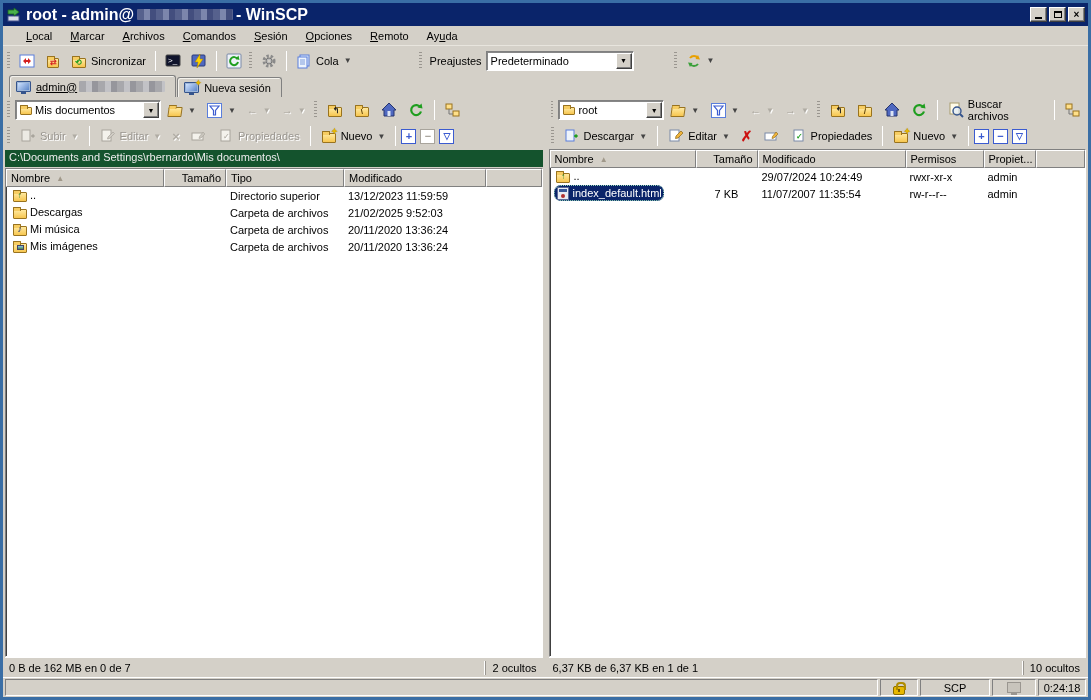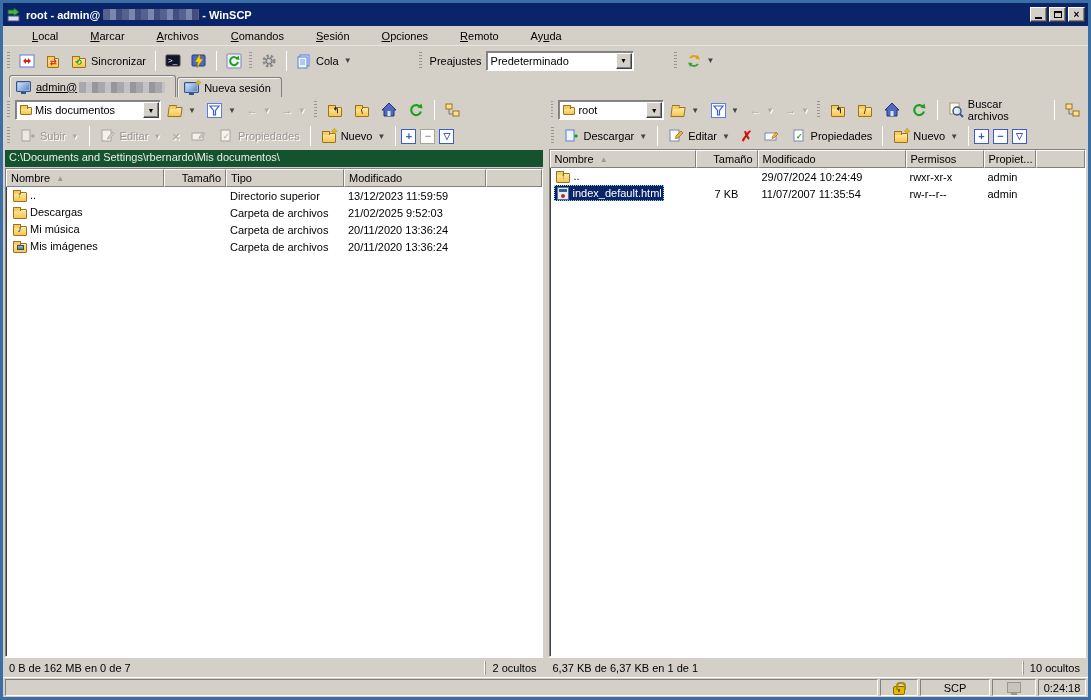--- a/index.html
+++ b/index.html
@@ -1,32 +1,32 @@
 <!DOCTYPE html>
 <html><head>
 <meta charset="utf-8">
 <style>
   * { margin:0; padding:0; box-sizing:border-box; font-family:"Liberation Sans", sans-serif; }
   html,body { width:1091px; height:700px; overflow:hidden; background:#d4d0c8; }
   .frame { width:1091px; height:700px; border:3px solid #3a6ea5; background:#d4d0c8; display:flex; flex-direction:column; }
 
   
   .titlebar { height:23px; background:#0a246a; display:flex; align-items:center; padding:0 3px; flex:0 0 auto; }
-  .titlebar .ttl { color:#fff; font-size:11px; font-weight:bold; margin-left:4px; display:flex; align-items:center; gap:3px; }
+  .titlebar .ttl { color:#fff; font-size:16px; font-weight:bold; margin-left:4px; display:flex; align-items:center; gap:3px; }
   .winbtns { margin-left:auto; display:flex; gap:2px; }
   .winbtn { width:17px; height:15px; background:#d4d0c8; border:1px solid; border-color:#fff #404040 #404040 #fff; box-shadow:inset -1px -1px 0 #808080; display:flex; align-items:center; justify-content:center; font-size:10px; font-weight:bold; color:#000; }
   .glyph-min { width:7px; height:2px; background:#000; margin-top:7px; }
   .glyph-max { width:8px; height:7px; border:1px solid #000; border-top:2px solid #000; }
   .redact-t { display:inline-block; width:96px; height:11px; border-radius:1px;
     background:repeating-linear-gradient(90deg,#56618d 0 7px,#7c86ac 7px 13px,#434e7e 13px 19px); }
   .redact-g { display:inline-block; width:86px; height:11px; border-radius:1px;
     background:repeating-linear-gradient(90deg,#a8a8ac 0 7px,#c2c2c6 7px 13px,#96969c 13px 19px); }
 
   
-  .menubar { height:20px; display:flex; align-items:center; padding-left:22px; gap:18px; border-bottom:1px solid #e8e5de; flex:0 0 auto; }
+  .menubar { height:20px; display:flex; align-items:center; padding-left:16px; gap:4px; border-bottom:1px solid #e8e5de; flex:0 0 auto; }
   .menuitem { font-size:11px; padding:2px 7px; color:#000; cursor:default; }
 
   
   .tb { display:flex; align-items:center; flex:0 0 auto; }
   .maintoolbar { height:29px; padding-left:2px; }
   .grip { width:3px; height:18px; margin:0 4px 0 2px; background:repeating-linear-gradient(to bottom,#9a9690 0 1px,transparent 1px 3px); }
   .sep { width:1px; height:20px; background:#9a9690; border-right:1px solid #fff; margin:0 4px; }
   .tbtn { display:flex; align-items:center; gap:4px; padding:2px 4px; font-size:11px; color:#000; border:1px solid transparent; }
   .tbtn.dis { color:#9a9690; text-shadow:1px 1px 0 #fff; }
   .dd { font-size:8px; color:#444; margin-left:1px; }
@@ -64,21 +64,21 @@
   .listbox { flex:1 1 auto; border:1px solid; border-color:#808080 #fff #fff #808080; box-shadow:inset 1px 1px 0 #404040; background:#fff; display:flex; flex-direction:column; min-height:0; overflow:hidden; }
   .lhead { display:flex; flex:0 0 18px; background:#d4d0c8; font-size:11px; }
   .hcell { display:flex; align-items:center; padding:0 4px; border:1px solid; border-color:#fff #808080 #808080 #fff; height:18px; overflow:hidden; white-space:nowrap; }
   .hcell.num { justify-content:flex-end; }
   .sortarw { color:#a0988a; font-size:8px; margin-left:6px; }
   .lrows { flex:1 1 auto; overflow:hidden; }
   .row { display:flex; height:17px; align-items:center; font-size:11px; color:#000; }
   .cell { padding:0 4px; white-space:nowrap; overflow:hidden; flex:0 0 auto; }
   .cell.num { text-align:center; }
   .namewrap { display:inline-flex; align-items:center; gap:3px; padding:0 2px; height:16px; }
-  .namewrap.sel { background:#0a246a; color:#fff; outline:1px dotted #9db; outline-offset:-1px; }
+  .namewrap.sel { background:#0a246a; color:#fff; outline:1px dotted #9db; outline-offset:-1px;border-radius:7px; }
 
   
   .pstatusrow { flex:0 0 20px; display:flex; padding:0 2px; gap:6px; }
   .pstatus { flex:1 1 0; display:flex; align-items:center; font-size:11px; border-top:1px solid #fff; }
   .pstatus .lefttext { padding:0 4px; }
   .pstatus .righttext { margin-left:auto; padding:0 6px; border-left:1px solid #9a9690; box-shadow:-1px 0 0 #fff; height:14px; display:flex; align-items:center; }
 
   
   .footer { flex:0 0 20px; display:flex; align-items:center; padding:1px 2px; gap:2px; border-top:1px solid #fff; }
   .fcell { height:17px; border:1px solid; border-color:#808080 #fff #fff #808080; display:flex; align-items:center; justify-content:center; font-size:11px; padding:0 6px; }
@@ -224,21 +224,21 @@
             <polygon points="4,14 2,9.5 6.5,10" fill="#3aa03a"></polygon>
           </svg>
       </span>
       <span class="dd">▼</span>
     </span>
   </div>
 
   <div class="tabbar">
     <span class="tab active">
       <span class="monitor"></span>
-      <span style="display:inline-flex; align-items:flex-end; gap:2px;text-decoration:underline;">
+      <span style="display:inline-flex; align-items:flex-start; gap:2px;text-decoration:underline;">
         <span>admin@</span>
         <span class="redact-g"></span>
       </span>
     </span>
     <span class="tab">
       <span class="monitor">
           <span class="star">✦</span>
         </span>
       <span>Nueva sesión</span>
     </span>

